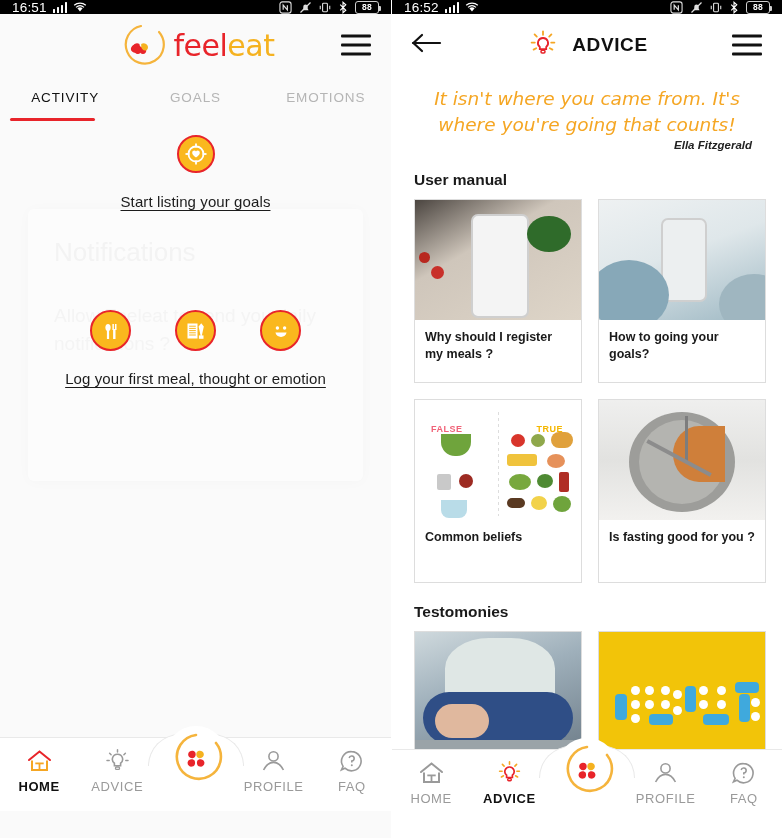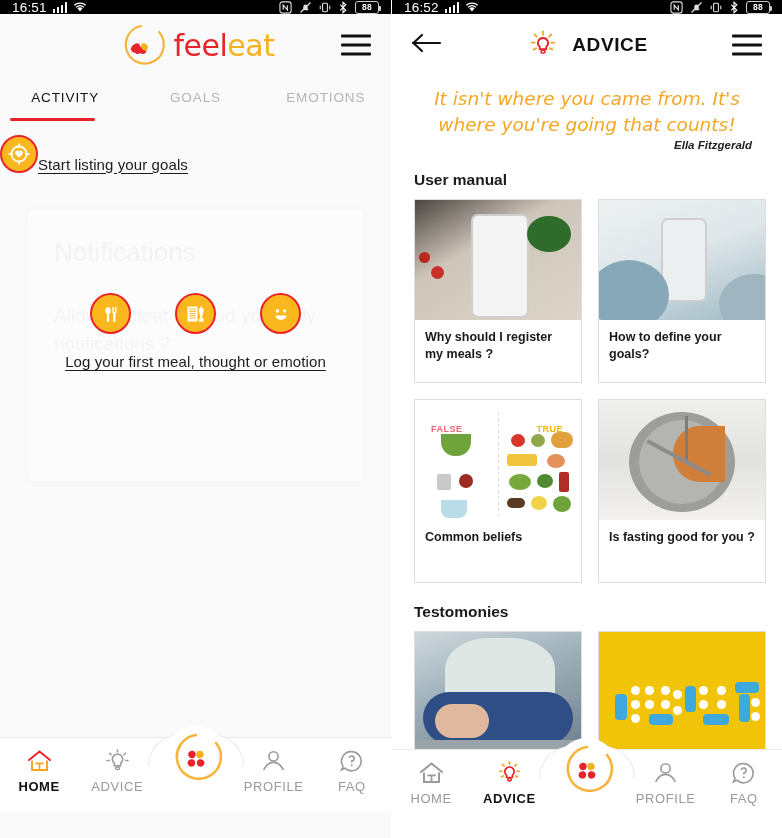--- a/index.html
+++ b/index.html
@@ -67,21 +67,21 @@
     position: absolute; left: 28px; right: 28px; top: 88px; height: 272px;
     background: #fcfcfc; border-radius: 6px;
     box-shadow: 0 1px 14px rgba(0,0,0,.025);
     padding: 28px 26px 0 26px; z-index: 1;
   }
   .ghost-title { font-size: 26px; color: #f3f3f3; margin-bottom: 34px; }
   .ghost-text { font-size: 19px; color: #f4f4f4; line-height: 1.45; }
 
   .goal-block {
     position: relative; z-index: 3; padding-top: 14px;
-    display: flex; flex-direction: row; align-items: center;
+    display: flex; flex-direction: column; align-items: center;
   }
   .log-block {
     position: relative; z-index: 3; margin-top: 100px;
     display: flex; flex-direction: column; align-items: center;
   }
   .link-underline {
     font-size: 15px; color: #1c1c1c; text-decoration: underline;
     text-underline-offset: 3px; cursor: pointer; letter-spacing: .1px;
   }
   .icon-circle {
@@ -446,21 +446,21 @@
             <div class="blob" style="left:4px;top:52px;width:11px;height:11px;background:#b8281f;"></div>
           </div>
           <div class="cap">Why should I register my meals ?</div>
         </div>
         <div class="card">
           <div class="thumb th-goals">
             <div class="phone-mock" style="left:62px;top:18px;width:46px;height:84px;background:#eceff0;"></div>
             <div class="blob" style="left:-10px;top:60px;width:80px;height:70px;background:#87a8b8;"></div>
             <div class="blob" style="left:120px;top:74px;width:70px;height:60px;background:#9fb6c0;"></div>
           </div>
-          <div class="cap">How to define your goals?</div>
+          <div class="cap">How to going your goals?</div>
         </div>
 
       </div>
 
       <div class="card-row" style="margin-top:16px;">
         <div class="card">
           <div class="thumb th-beliefs">
             <span class="tf-col tf-false">FALSE</span>
             <span class="tf-col tf-true">TRUE</span>
             <div class="tf-divider"></div>

